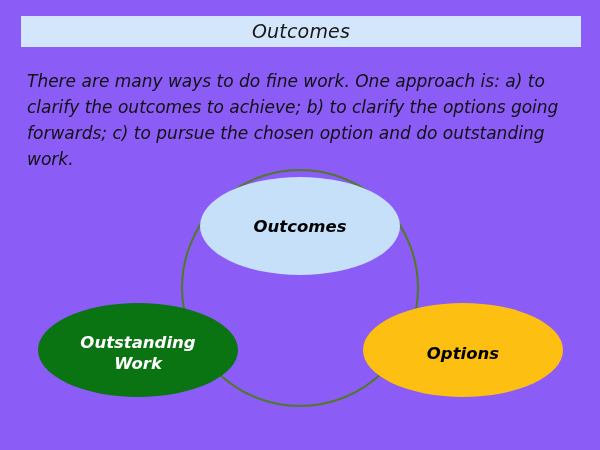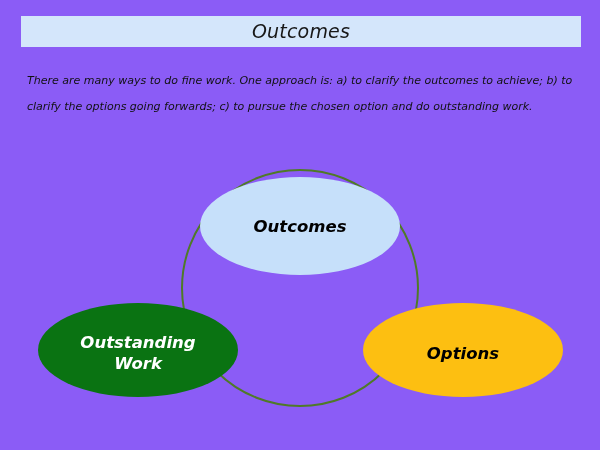--- a/index.html
+++ b/index.html
@@ -47,21 +47,21 @@
 
   
   #intro-paragraph {
     position: absolute;
     left: 27px;
     top: 68px;
     width: 548px;
     font-family: "DejaVu Sans", sans-serif;
     font-style: italic;
     font-weight: 400;
-    font-size: 11px;
+    font-size: 17px;
     line-height: 26px;
     color: #111111;
     white-space: pre-wrap;
   }
 
   
   #cycle-diagram {
     position: absolute;
     left: 0;
     top: 150px;

